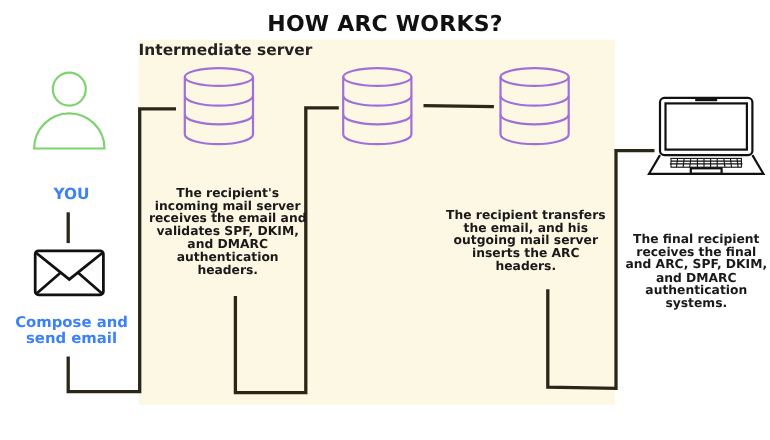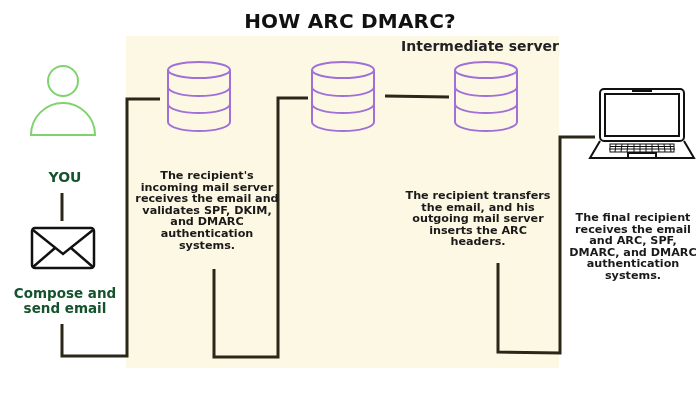--- a/index.html
+++ b/index.html
@@ -2,30 +2,30 @@
 <html><head>
 <meta charset="utf-8">
 <style>
   html, body { margin: 0; padding: 0; background: #ffffff; }
   body { width: 700px; height: 400px; position: relative; overflow: hidden;
          font-family: "DejaVu Sans", "Liberation Sans", sans-serif; color: #111; }
   .abs { position: absolute; }
   .title { left: 0; width: 700px; top: 9px; text-align: center; font-weight: bold;
            font-size: 20px; letter-spacing: 0.2px; color: #111; }
   .panel { left: 126px; top: 36px; width: 433px; height: 332px; background: #fdf8e4; }
-  .panel-label { left: 126px; width: 433px; top: 38px; text-align: right; font-size: 14px;
+  .panel-label { left: 126px; width: 433px; top: 38px; text-align: left; font-size: 14px;
                  font-weight: bold; color: #222; }
   .desc { text-align: center; font-size: 11.2px; font-weight: bold; line-height: 11.6px; color: #1a1a1a; }
-  .lbl { text-align: center; font-weight: bold; color: #14532d; }
+  .lbl { text-align: center; font-weight: bold; color: #3b82f6; }
   svg.lines { position: absolute; left: 0; top: 0; }
 </style>
 </head>
 <body>
 
-<div class="abs title">HOW ARC DMARC?</div>
+<div class="abs title">HOW ARC WORKS?</div>
 
 <div class="abs panel"></div>
 <div class="abs panel-label">Intermediate server</div>
 
 <svg class="lines" width="700" height="400">
   <g fill="none" stroke="#2a2718" stroke-width="3" stroke-linejoin="miter">
     <polyline points="62,324 62,356 127,356 127,99 160,99"></polyline>
     <polyline points="214,269 214,357 278,357 278,98 308,98"></polyline>
     <polyline points="385,96 449,97"></polyline>
     <polyline points="498,263 498,352 560,353 560,137 595,137"></polyline>
@@ -65,21 +65,21 @@
 </svg>
 <svg class="abs" style="left:453px;top:60px" width="66" height="74" viewBox="0 0 66 74">
   <g fill="none" stroke="#a070d8" stroke-width="2">
     <ellipse cx="33" cy="10" rx="31" ry="8"></ellipse>
     <path d="M2,10 V62 A31,9 0 0 0 64,62 V10"></path>
     <path d="M2,27 A31,9 0 0 0 64,27"></path>
     <path d="M2,44 A31,9 0 0 0 64,44"></path>
   </g>
 </svg>
 
-<div class="abs desc" style="left:134px;width:146px;top:170px">The recipient's incoming mail server receives the email and validates SPF, DKIM, and DMARC authentication systems.</div>
+<div class="abs desc" style="left:134px;width:146px;top:170px">The recipient's incoming mail server receives the email and validates SPF, DKIM, and DMARC authentication headers.</div>
 <div class="abs desc" style="left:404px;width:148px;top:190px">The recipient transfers the email, and his outgoing mail server inserts the ARC headers.</div>
 
 <svg class="abs" style="left:588px;top:86px" width="108" height="76" viewBox="0 0 108 76">
   <g fill="none" stroke="#111" stroke-width="2">
     <rect x="12" y="3" width="84" height="52" rx="4"></rect>
     <rect x="17" y="8" width="74" height="42"></rect>
     <path d="M12,55 L2,72 H106 L96,55"></path>
     <rect x="40" y="67" width="28" height="5"></rect>
   </g>
   <rect x="44" y="3" width="20" height="3" fill="#111"></rect>
@@ -93,13 +93,13 @@
     <line x1="46" y1="58" x2="46" y2="66"></line>
     <line x1="52" y1="58" x2="52" y2="66"></line>
     <line x1="58" y1="58" x2="58" y2="66"></line>
     <line x1="64" y1="58" x2="64" y2="66"></line>
     <line x1="70" y1="58" x2="71" y2="66"></line>
     <line x1="76" y1="58" x2="77" y2="66"></line>
     <line x1="82" y1="58" x2="83" y2="66"></line>
   </g>
 </svg>
 
-<div class="abs desc" style="left:568px;width:130px;top:212px">The final recipient receives the email and ARC, SPF, DMARC, and DMARC authentication systems.</div>
+<div class="abs desc" style="left:568px;width:130px;top:212px">The final recipient receives the final and ARC, SPF, DKIM, and DMARC authentication systems.</div>
 
 </body></html>

